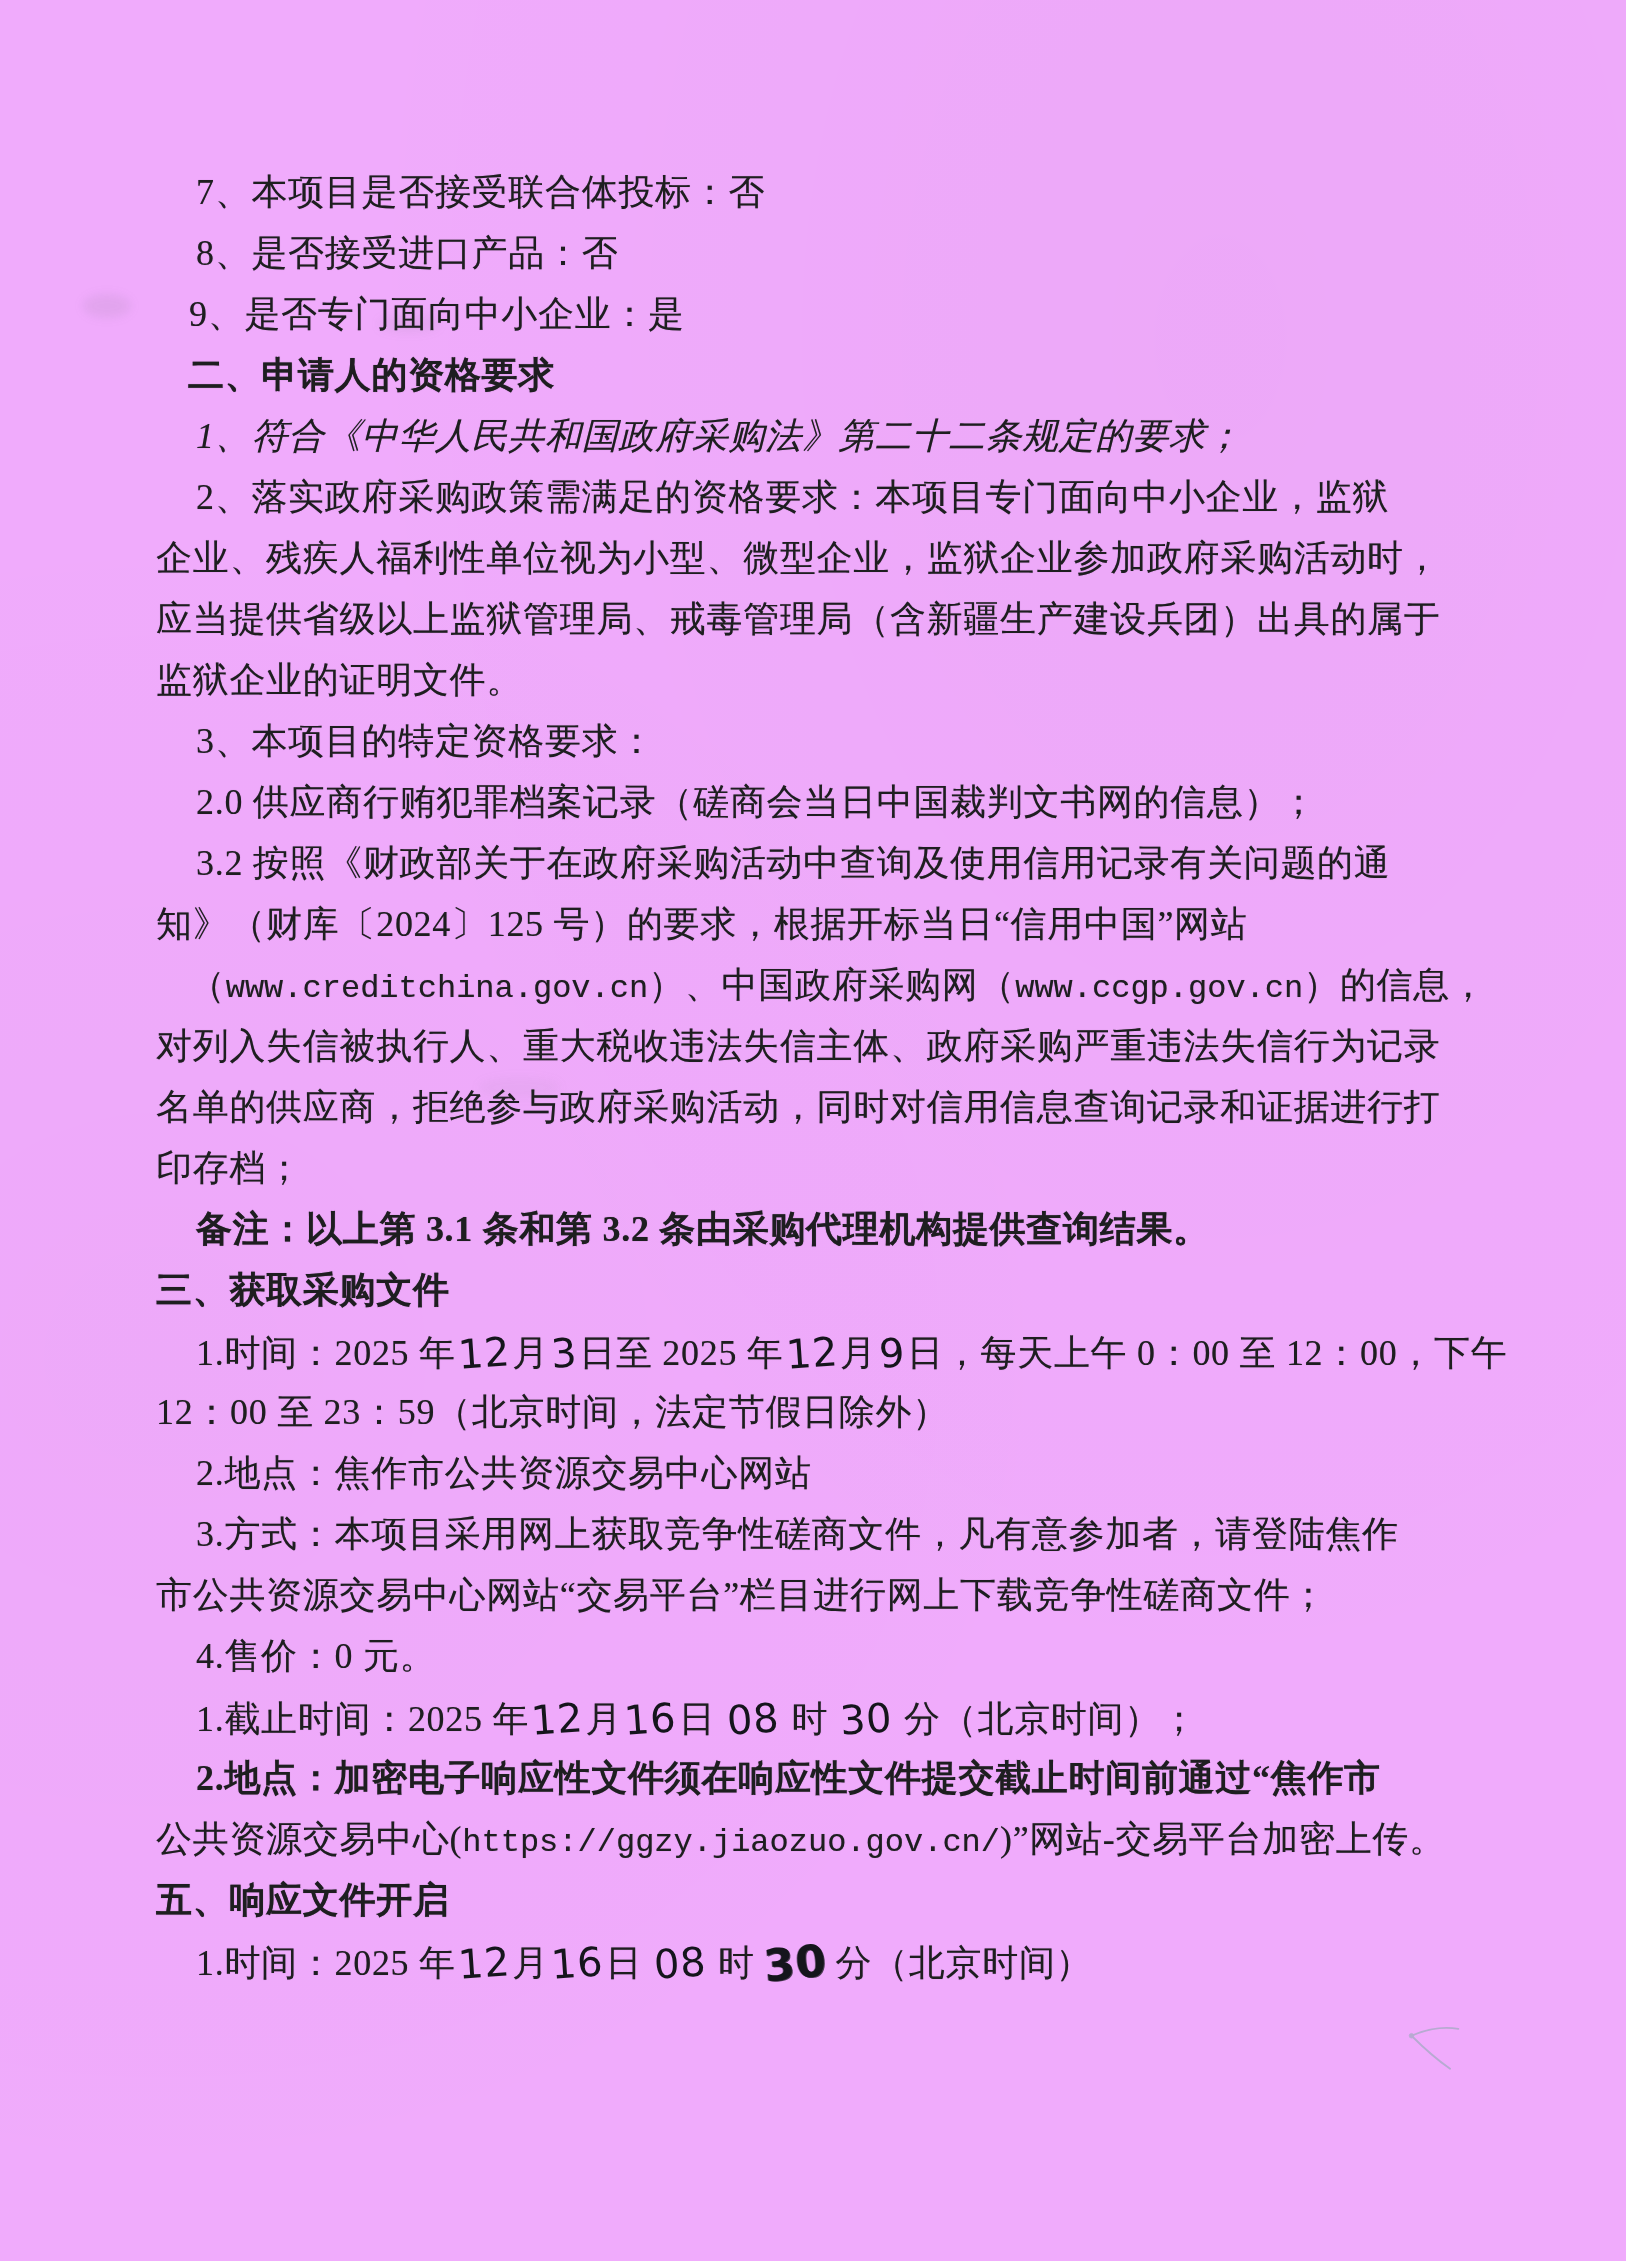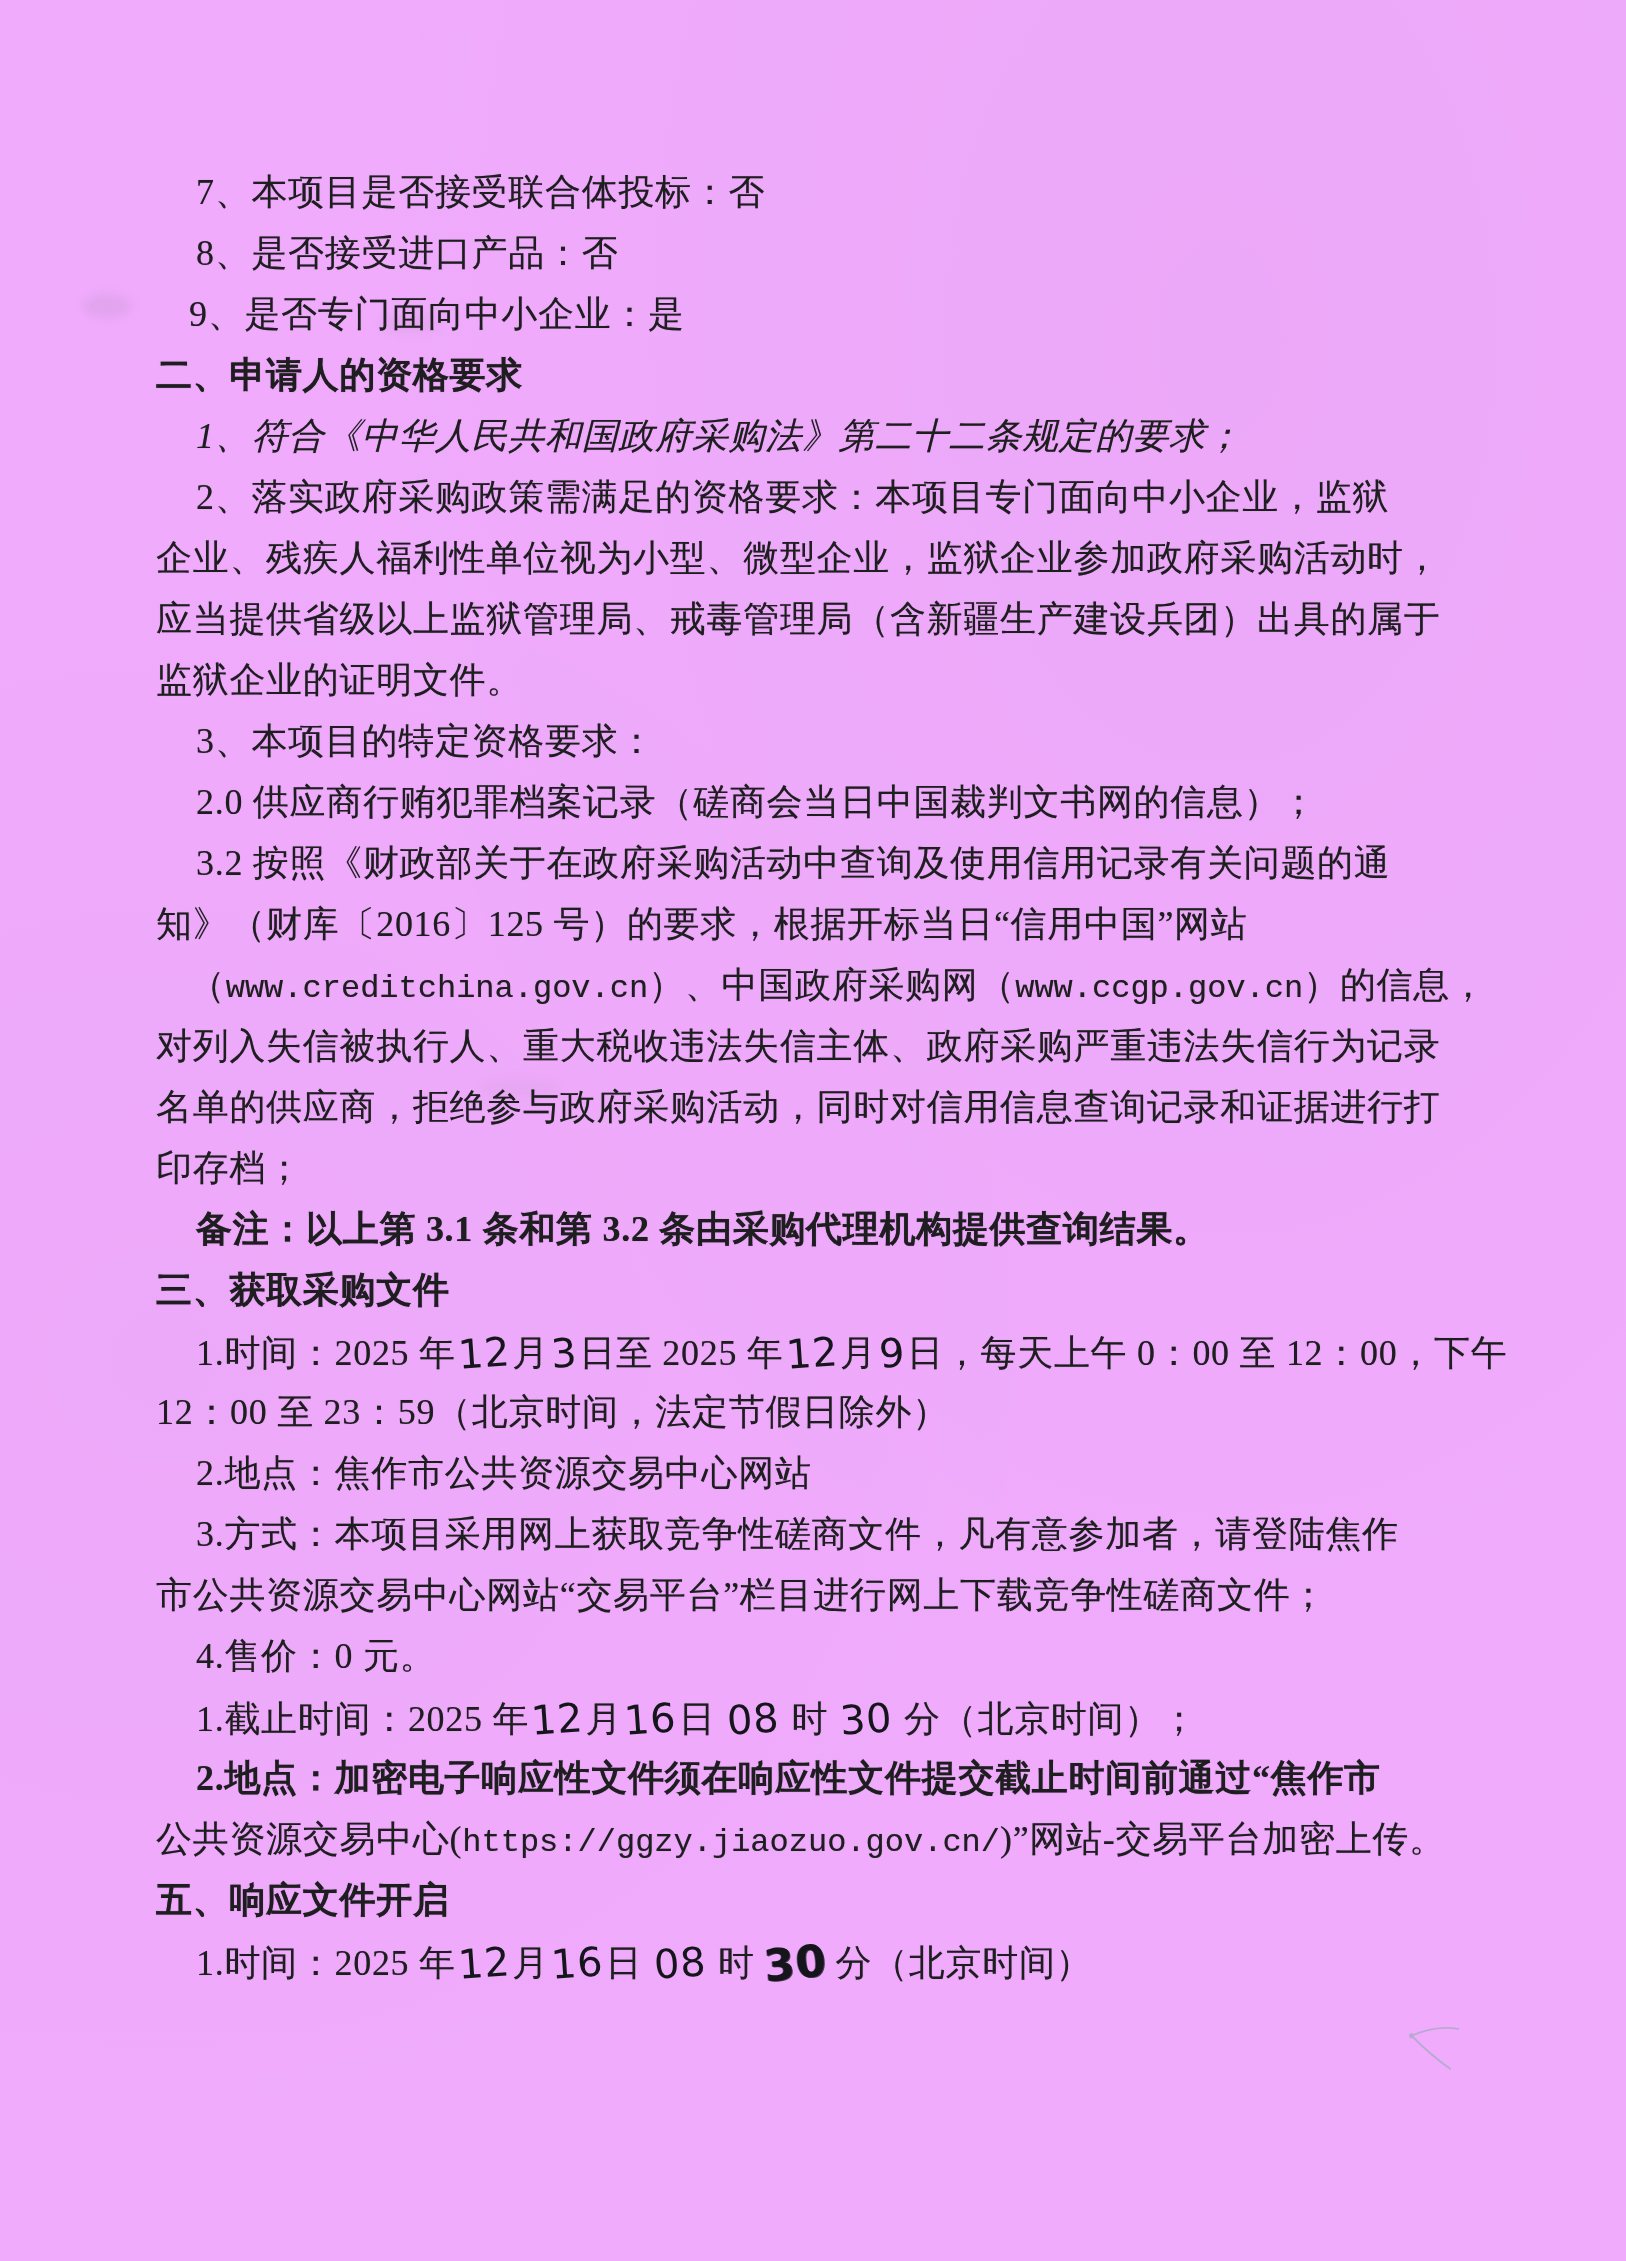--- a/index.html
+++ b/index.html
@@ -78,30 +78,30 @@
 <div class="page" style="background: #f0abfc; color: rgb(30, 30, 32);">
   <div class="scan-tint"></div>
   <div class="smudge s1"></div>
   <div class="smudge s2"></div>
   <div class="smudge s3"></div>
 
   <main class="text-block">
       <div class="line" style="padding-left: 40px;"><span class="run">7、本项目是否接受联合体投标：否</span></div>
       <div class="line" style="padding-left: 40px;"><span class="run">8、是否接受进口产品：否</span></div>
       <div class="line" style="padding-left: 33px;"><span class="run">9、是否专门面向中小企业：是</span></div>
-      <div class="line bold" style="padding-left: 0px;"><span class="run">二、申请人的资格要求</span></div>
+      <div class="line bold" style="padding-left: 0px; margin-left: 32px;"><span class="run">二、申请人的资格要求</span></div>
       <div class="line" style="padding-left: 40px; font-style: italic;"><span class="run">1、符合《中华人民共和国政府采购法》第二十二条规定的要求；</span></div>
       <div class="line" style="padding-left: 40px;"><span class="run">2、落实政府采购政策需满足的资格要求：本项目专门面向中小企业，监狱</span></div>
       <div class="line" style="padding-left: 0px;"><span class="run">企业、残疾人福利性单位视为小型、微型企业，监狱企业参加政府采购活动时，</span></div>
       <div class="line" style="padding-left: 0px;"><span class="run">应当提供省级以上监狱管理局、戒毒管理局（含新疆生产建设兵团）出具的属于</span></div>
       <div class="line" style="padding-left: 0px;"><span class="run">监狱企业的证明文件。</span></div>
       <div class="line" style="padding-left: 40px;"><span class="run">3、本项目的特定资格要求：</span></div>
       <div class="line" style="padding-left: 40px;"><span class="run">2.0 供应商行贿犯罪档案记录（磋商会当日中国裁判文书网的信息）；</span></div>
       <div class="line" style="padding-left: 40px;"><span class="run">3.2 按照《财政部关于在政府采购活动中查询及使用信用记录有关问题的通</span></div>
-      <div class="line" style="padding-left: 0px;"><span class="run">知》（财库〔2016〕125 号）的要求，根据开标当日“信用中国”网站</span></div>
+      <div class="line" style="padding-left: 0px;"><span class="run">知》（财库〔2024〕125 号）的要求，根据开标当日“信用中国”网站</span></div>
       <div class="line" style="padding-left: 33px;"><span class="run">（</span><span class="run mono">www.creditchina.gov.cn</span><span class="run">）、中国政府采购网（</span><span class="run mono">www.ccgp.gov.cn</span><span class="run">）的信息，</span></div>
       <div class="line" style="padding-left: 0px;"><span class="run">对列入失信被执行人、重大税收违法失信主体、政府采购严重违法失信行为记录</span></div>
       <div class="line" style="padding-left: 0px;"><span class="run">名单的供应商，拒绝参与政府采购活动，同时对信用信息查询记录和证据进行打</span></div>
       <div class="line" style="padding-left: 0px;"><span class="run">印存档；</span></div>
       <div class="line bold" style="padding-left: 40px;"><span class="run">备注：以上第 3.1 条和第 3.2 条由采购代理机构提供查询结果。</span></div>
       <div class="line bold" style="padding-left: 0px;"><span class="run">三、获取采购文件</span></div>
       <div class="line" style="padding-left: 40px;"><span class="run">1.时间：2025 年</span><span class="hand">12</span><span class="run">月</span><span class="hand">3</span><span class="run">日至 2025 年</span><span class="hand">12</span><span class="run">月</span><span class="hand">9</span><span class="run">日，每天上午 0：00 至 12：00，下午</span></div>
       <div class="line" style="padding-left: 0px;"><span class="run">12：00 至 23：59（北京时间，法定节假日除外）</span></div>
       <div class="line" style="padding-left: 40px;"><span class="run">2.地点：焦作市公共资源交易中心网站</span></div>
       <div class="line" style="padding-left: 40px;"><span class="run">3.方式：本项目采用网上获取竞争性磋商文件，凡有意参加者，请登陆焦作</span></div>

